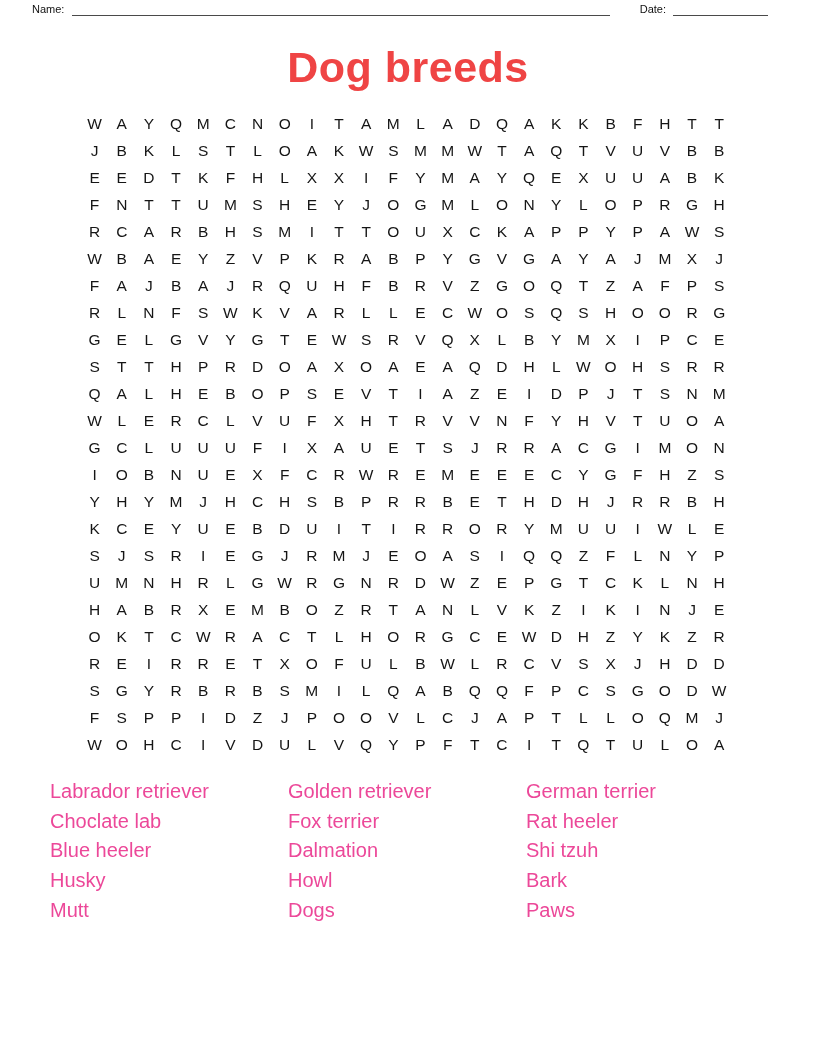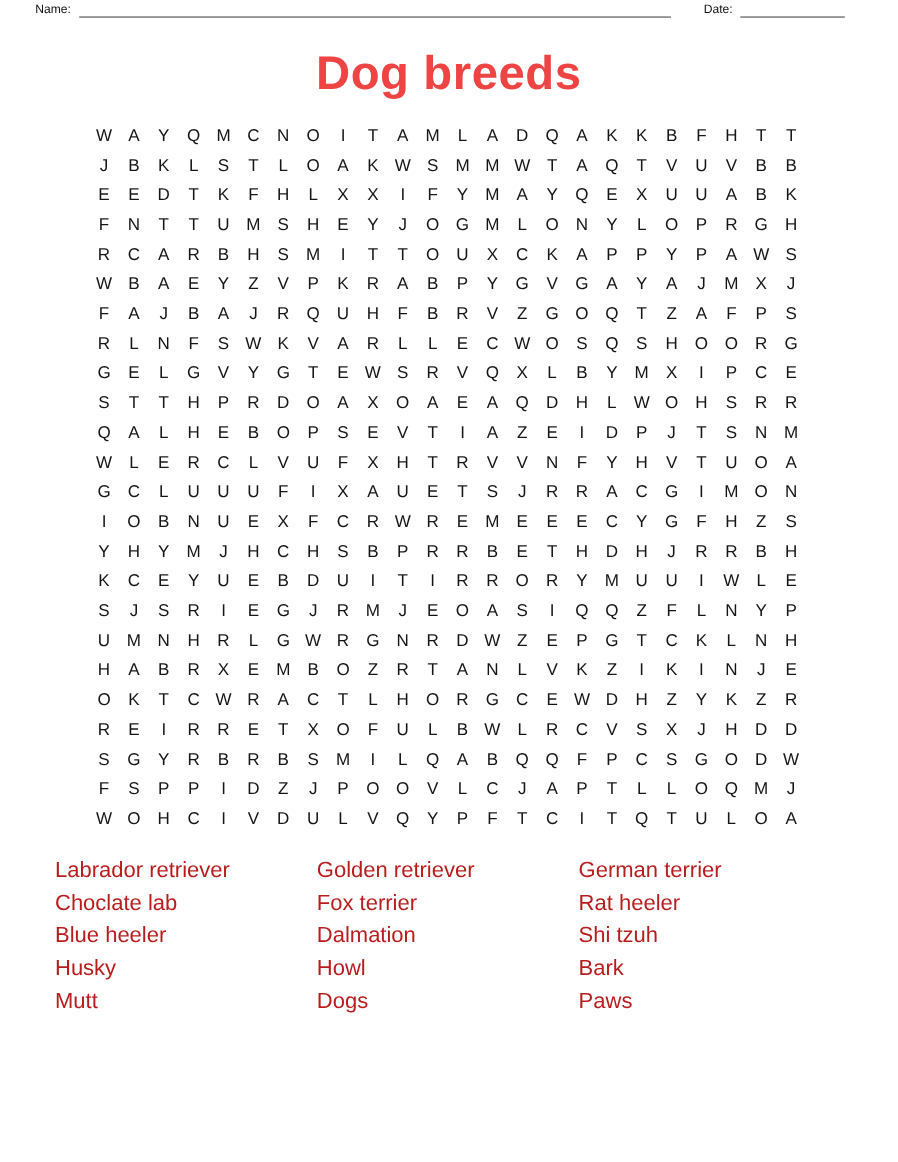--- a/index.html
+++ b/index.html
@@ -57,21 +57,21 @@
     position: absolute;
     top: 777px;
     left: 50px;
     right: 40px;
     display: flex;
   }
   .word-column { width: 238px; }
   .word {
     font-size: 20px;
     line-height: 29.7px;
-    color: #b91c1c;
+    color: #ec4899;
     white-space: nowrap;
   }
 </style>
 </head>
 <body>
 
 <div class="page">
 
   <div class="header">
     <span class="hdr-label">Name:</span>

